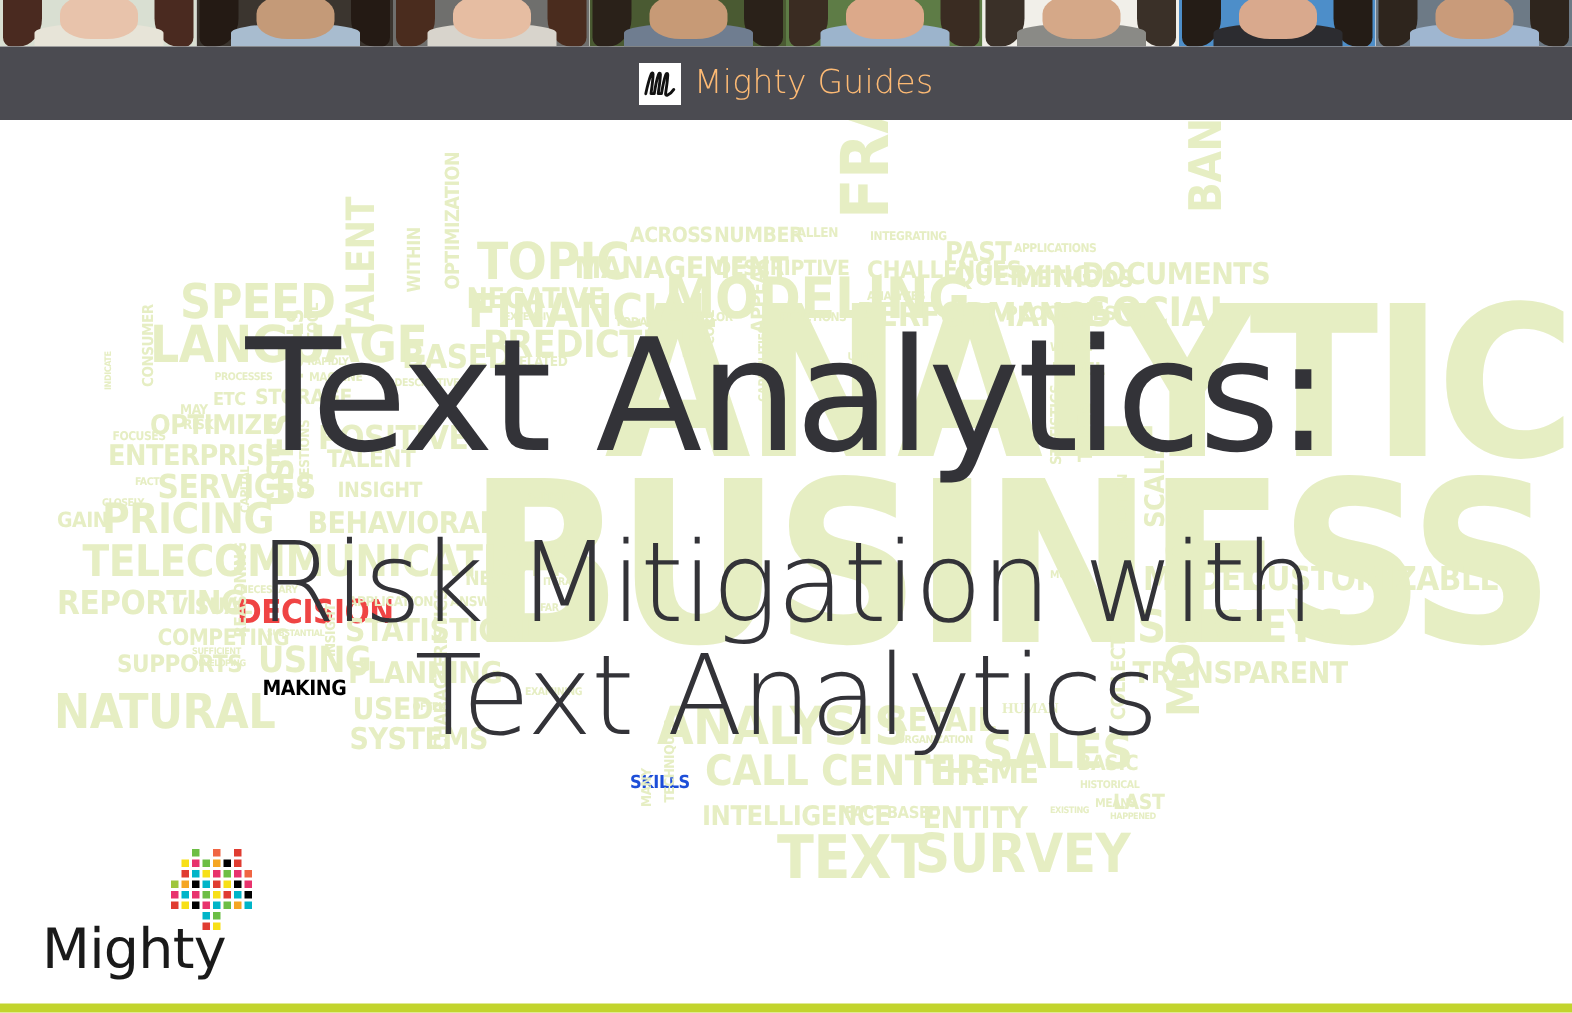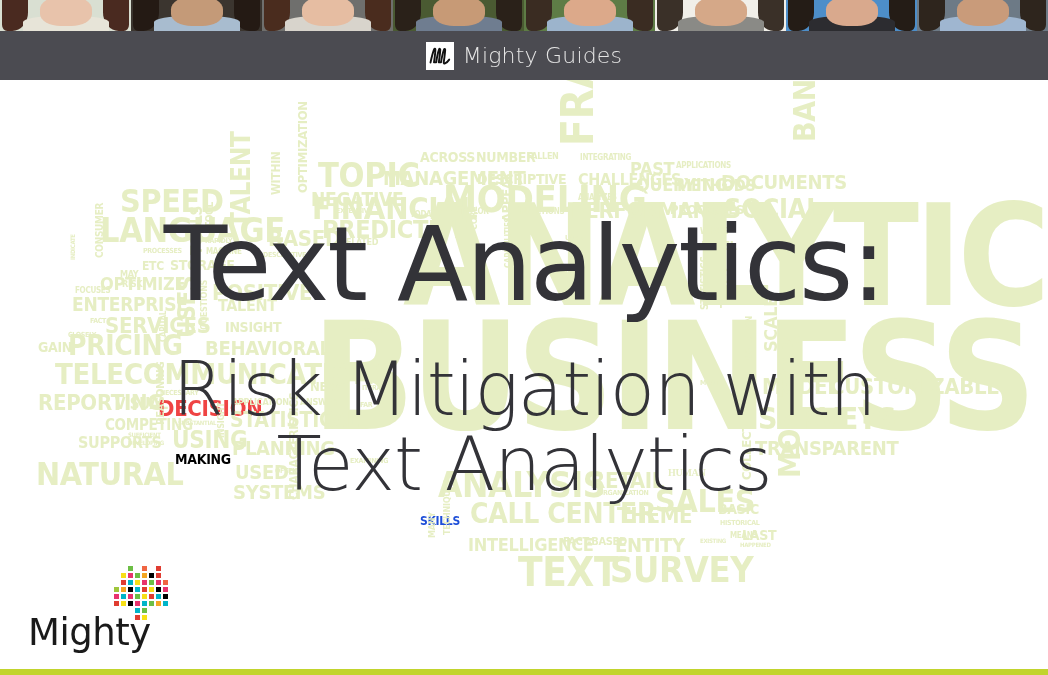--- a/index.html
+++ b/index.html
@@ -68,21 +68,21 @@
   #mg-mark {
     width: 28px; height: 28px;
     background: #ffffff;
     display: flex;
     align-items: center;
     justify-content: center;
     flex: 0 0 auto;
   }
   #mg-mark svg { display:block; }
   #brand-name {
-    color: #e5e5e5;
+    color: #fdba74;
     font-family: "DejaVu Sans", sans-serif;
     font-size: 22px;
     font-weight: 300;
     letter-spacing: 0.2px;
     white-space: nowrap;
   }
 
   
   #cover {
     position: absolute;

